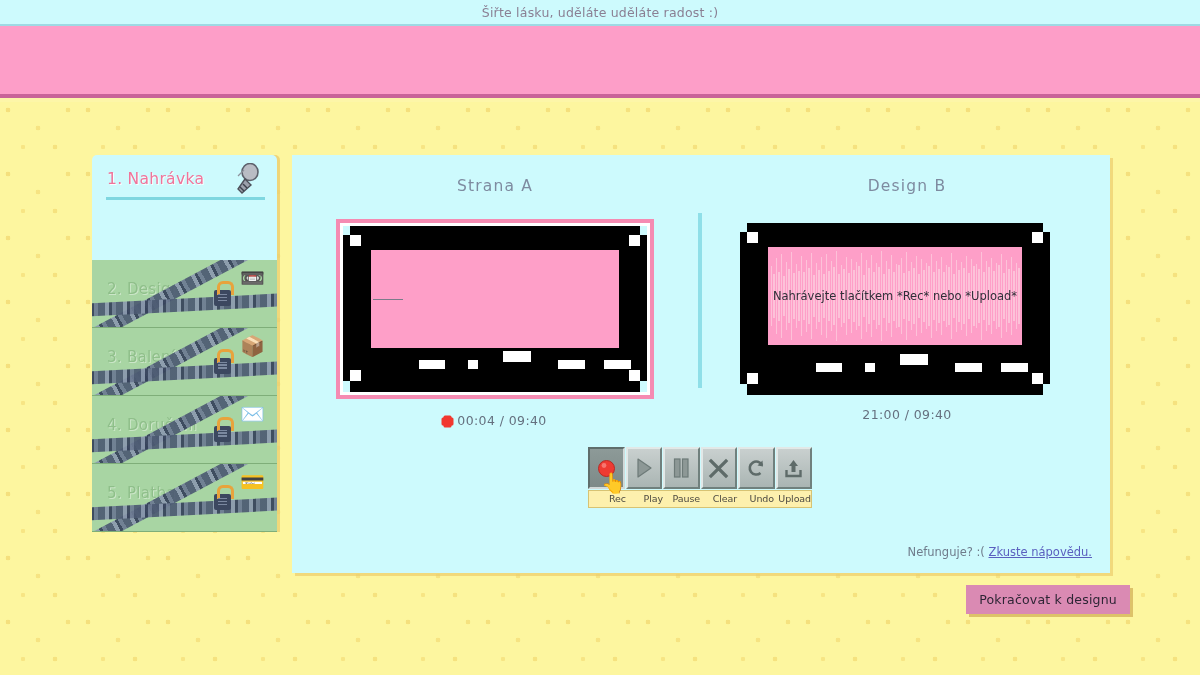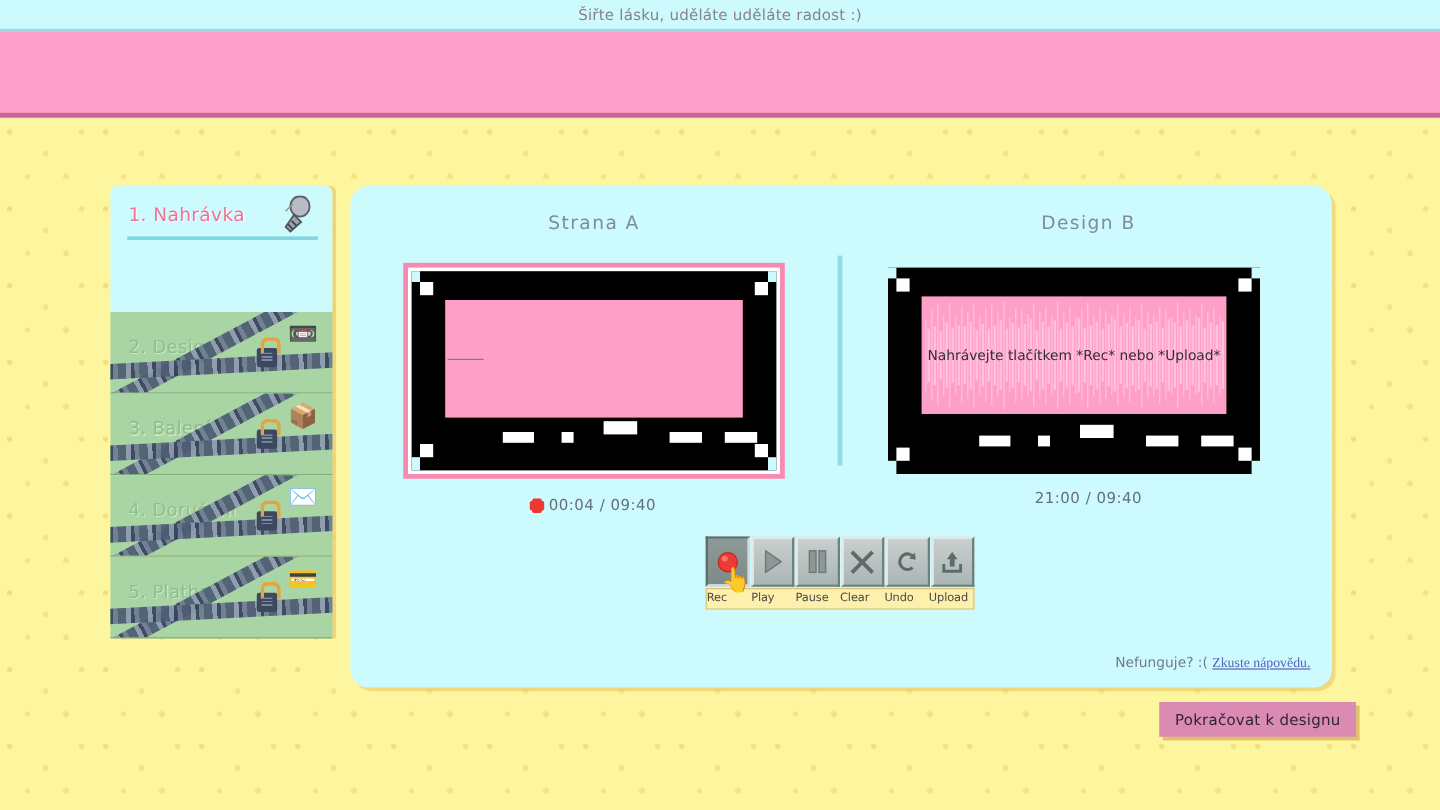--- a/index.html
+++ b/index.html
@@ -167,21 +167,21 @@
     z-index: 5;
     filter: saturate(.85);
   }
 
   
   #recorder-panel {
     position: absolute;
     left: 292px; top: 53px;
     width: 818px; height: 418px;
     background: #cdfafd;
-    border-radius: 15px;
+    border-radius: 0;
     box-shadow: 3px 3px 0 rgba(235,205,110,.7);
   }
 
   .side-col { position: absolute; top: 0; width: 380px; }
   #side-a { left: 13px; }
   #side-b { left: 425px; }
 
   .side-title {
     text-align: center;
     margin-top: 22px;
@@ -350,21 +350,21 @@
   }
   .tbtn svg { display: block; }
   #labels-strip {
     display: flex;
     background: #fdf0ad;
     border: 1px solid #d7c373;
     margin-top: 1px;
   }
   #labels-strip span {
     width: 37px;
-    text-align: left;
+    text-align: right;
     font-size: 9.5px;
     color: #4d4a42;
     padding: 2px 0 3px;
     letter-spacing: -.1px;
   }
   #hand-cursor {
     position: absolute;
     left: 11px; top: 22px;
     font-size: 20px;
     z-index: 9;
@@ -374,21 +374,20 @@
   
   #help-line {
     position: absolute;
     right: 18px; bottom: 14px;
     font-size: 11.5px;
     color: #6f7b8b;
   }
   #help-link {
     color: #5a5fbf;
     text-decoration: underline;
-    font-family: Liberation Serif, serif;
   }
 
   
   #continue-button {
     position: absolute;
     right: 70px; top: 483px;
     background: #da8ab3;
     color: #2e2535;
     font-size: 12.5px;
     padding: 7px 13px;

